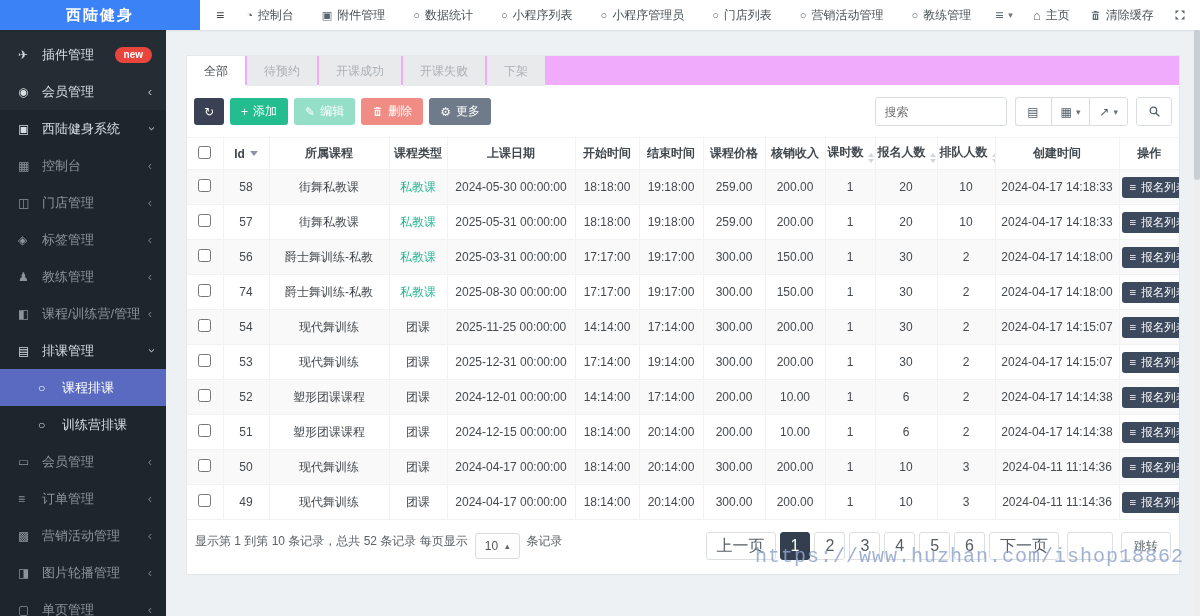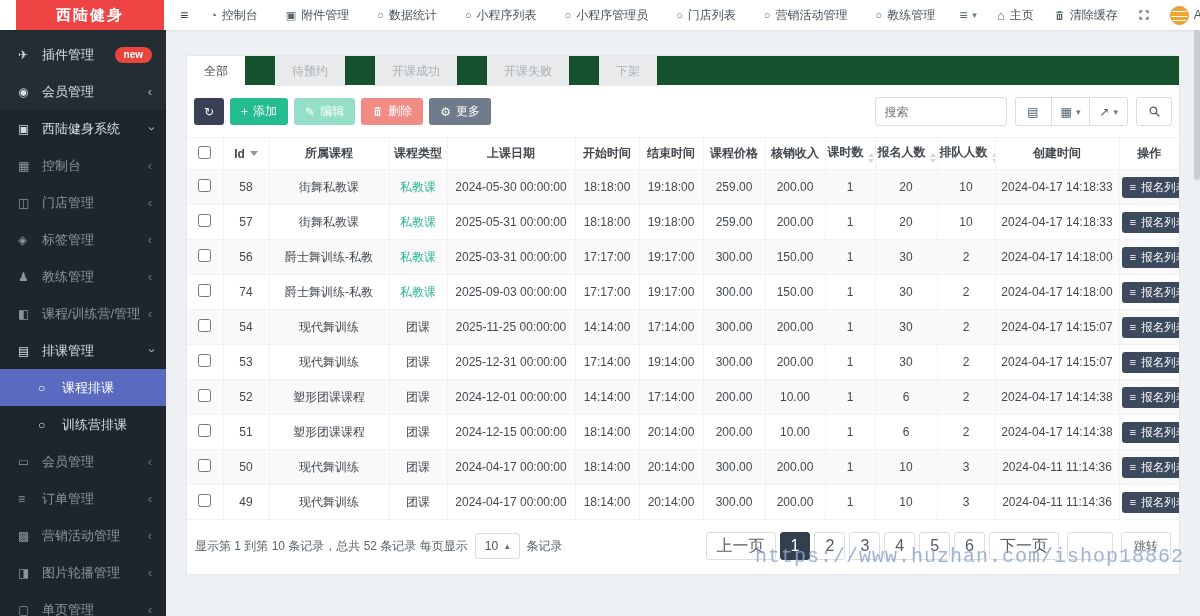--- a/index.html
+++ b/index.html
@@ -1,21 +1,21 @@
 <!DOCTYPE html>
 <html><head>
 <meta charset="utf-8">
 <style>
   * { margin:0; padding:0; box-sizing:border-box; }
   html,body { width:1200px; height:616px; overflow:hidden; }
   body { font-family:"Liberation Sans","DejaVu Sans",sans-serif; font-size:12px; background:#eef1f4; color:#333; }
 
   
   .navbar { position:fixed; top:0; left:0; width:1200px; height:30px; background:#fff; display:flex; z-index:30; box-shadow:0 1px 2px rgba(0,0,0,.08); }
-  .logo { width:148px; height:30px; background:#ef4444; color:#fff; font-size:15px; font-weight:bold; letter-spacing:2px; display:flex; align-items:center; justify-content:center; flex:none;margin-left:16px; }
+  .logo { width:200px; height:30px; background:#3b82f6; color:#fff; font-size:15px; font-weight:bold; letter-spacing:2px; display:flex; align-items:center; justify-content:center; flex:none; }
   .nav-main { flex:1; display:flex; align-items:center; padding:0 12px 0 8px; color:#4a5257; }
   .nav-toggle { padding:0 8px; font-size:14px; color:#444; cursor:pointer; }
   .nav-items { display:flex; align-items:center; }
   .nav-item { display:flex; align-items:center; gap:5px; padding:0 14px; height:30px; font-size:12px; color:#4a5257; cursor:pointer; white-space:nowrap; }
   .nav-item .ic { color:#59646b; font-size:11px; line-height:1; }
   .nav-right { margin-left:auto; display:flex; align-items:center; }
   .nav-right .nav-item { padding:0 10px; }
   .caret-dn { font-size:9px; color:#6a737a; }
   .avatar { width:19px; height:19px; border-radius:50%; background:#f0a431; background-image:linear-gradient(#f0a431 4px, #fff 4px, #fff 5px, #f0a431 5px, #f0a431 9px, #fff 9px, #fff 10px, #f0a431 10px, #f0a431 13px, #fff 13px, #fff 14px, #f0a431 14px); border:1px solid #e89b28; flex:none; }
   .ic svg { display:block; }
@@ -30,21 +30,21 @@
   .side-item.grouped { background:#1d262b; }
   .side-item.sub { padding-left:38px; }
   .side-item.active { background:#5a6ac0; color:#fff; }
   .badge-new { background:#e8453c; color:#fff; font-size:10px; font-weight:bold; padding:2px 9px; border-radius:9px; line-height:1.2; }
   .chev { font-size:13px; color:#6d787f; line-height:1; }
   .side-item.bright .chev { color:#aeb9c0; }
   .chev.down { display:inline-block; transform:rotate(-90deg); }
 
   
   .content { position:absolute; left:166px; top:30px; width:1034px; height:586px; padding:25px 20px 0; }
-  .tabbar { display:flex; background:#14532d; border:1px solid #e6e7e8; border-bottom:none; height:30px; align-items:flex-start;gap:28px; }
+  .tabbar { display:flex; background:#f0abfc; border:1px solid #e6e7e8; border-bottom:none; height:30px; align-items:flex-start; }
   .tab { height:30px; line-height:30px; padding:0 17px; font-size:12px; color:#aab0b5; background:#e9eaeb; margin-right:2px; cursor:pointer; }
   .tab.active { background:#fff; color:#424a50; }
   .panel { background:#fff; border:1px solid #e6e7e8; border-top:none; }
 
   
   .toolbar { display:flex; align-items:center; padding:12px 7px 11px; }
   .btn { display:inline-flex; align-items:center; gap:5px; height:27px; padding:0 11px; border:none; border-radius:3px; color:#fff; font-size:12px; font-family:inherit; cursor:pointer; margin-right:6px; }
   .btn .ic { font-size:12px; line-height:1; }
   .btn-refresh { background:#3a4154; padding:0 10px; font-size:13px; }
   .btn-add { background:#23bd90; }
@@ -73,21 +73,21 @@
   .sorter { display:inline-flex; flex-direction:column; gap:2px; margin-left:4px; vertical-align:-1px; }
   .sorter i { width:0; height:0; border-left:3.5px solid transparent; border-right:3.5px solid transparent; }
   .sorter .up { border-bottom:4px solid #d2d6da; }
   .sorter .dn { border-top:4px solid #d2d6da; }
   input[type=checkbox] { width:13px; height:13px; accent-color:#5a6ac0; }
   .row-actions { display:inline-flex; align-items:center; gap:4px; }
   .list-btn { display:inline-flex; align-items:center; gap:5px; background:#3d4a5e; color:#fff; border:none; border-radius:3px; height:21px; padding:0 8px; font-size:11.5px; font-family:inherit; cursor:pointer; }
 
   
   .tfoot { display:flex; align-items:center; padding:12px 8px 14px; }
-  .summary { display:flex; align-items:center; gap:7px; color:#5a6166; font-size:12px; }
+  .summary { display:flex; gap:7px; color:#5a6166; font-size:12px; }
   .pagesize { display:inline-flex; align-items:center; gap:7px; border:1px solid #d9dde0; border-radius:3px; background:#fdfdfd; height:26px; padding:0 9px; color:#555; cursor:pointer; }
   .caret-up { font-size:9px; color:#666; }
   .pagination { margin-left:auto; display:flex; align-items:center; gap:4px; }
   .page-btn { min-width:27px; height:28px; padding:0 10px; display:inline-flex; align-items:center; justify-content:center; border:1px solid #dcdfe2; border-radius:3px; background:#fff; color:#555c63; font-size:16px; cursor:pointer; }
   .page-btn.active { background:#333e4e; border-color:#333e4e; color:#fff; }
   .jump-input { width:46px; height:28px; border:1px solid #dcdfe2; border-radius:3px; margin-left:4px; padding:0 6px; font-family:inherit; font-size:12px; outline:none; }
   .jump-btn { height:28px; padding:0 12px; border:1px solid #dcdfe2; border-radius:3px; background:#fff; color:#555c63; font-size:12px; font-family:Liberation Sans, sans-serif; margin-left:4px; cursor:pointer; }
 
   .watermark { position:absolute; top:515px; right:16px; font-family:"Liberation Mono","DejaVu Sans Mono",monospace; font-size:20px; letter-spacing:1px; color:#8fa5cc; opacity:.85; pointer-events:none; }
   .scrollbar { position:fixed; right:0; top:30px; width:6px; height:586px; background:#eceef0; }
@@ -415,21 +415,21 @@
                   <span class="ic ">≡</span>
                   <span>报名列表</span>
                 </button>
               </span></td>
           </tr>
           <tr>
             <td><input type="checkbox" style=""></td>
             <td>74</td>
             <td>爵士舞训练-私教</td>
             <td><span class="type-private">私教课</span></td>
-            <td>2025-09-03 00:00:00</td>
+            <td>2025-08-30 00:00:00</td>
             <td>17:17:00</td>
             <td>19:17:00</td>
             <td>300.00</td>
             <td>150.00</td>
             <td>1</td>
             <td>30</td>
             <td>2</td>
             <td>2024-04-17 14:18:00</td>
             <td><span class="row-actions">
                 <button class="list-btn">

